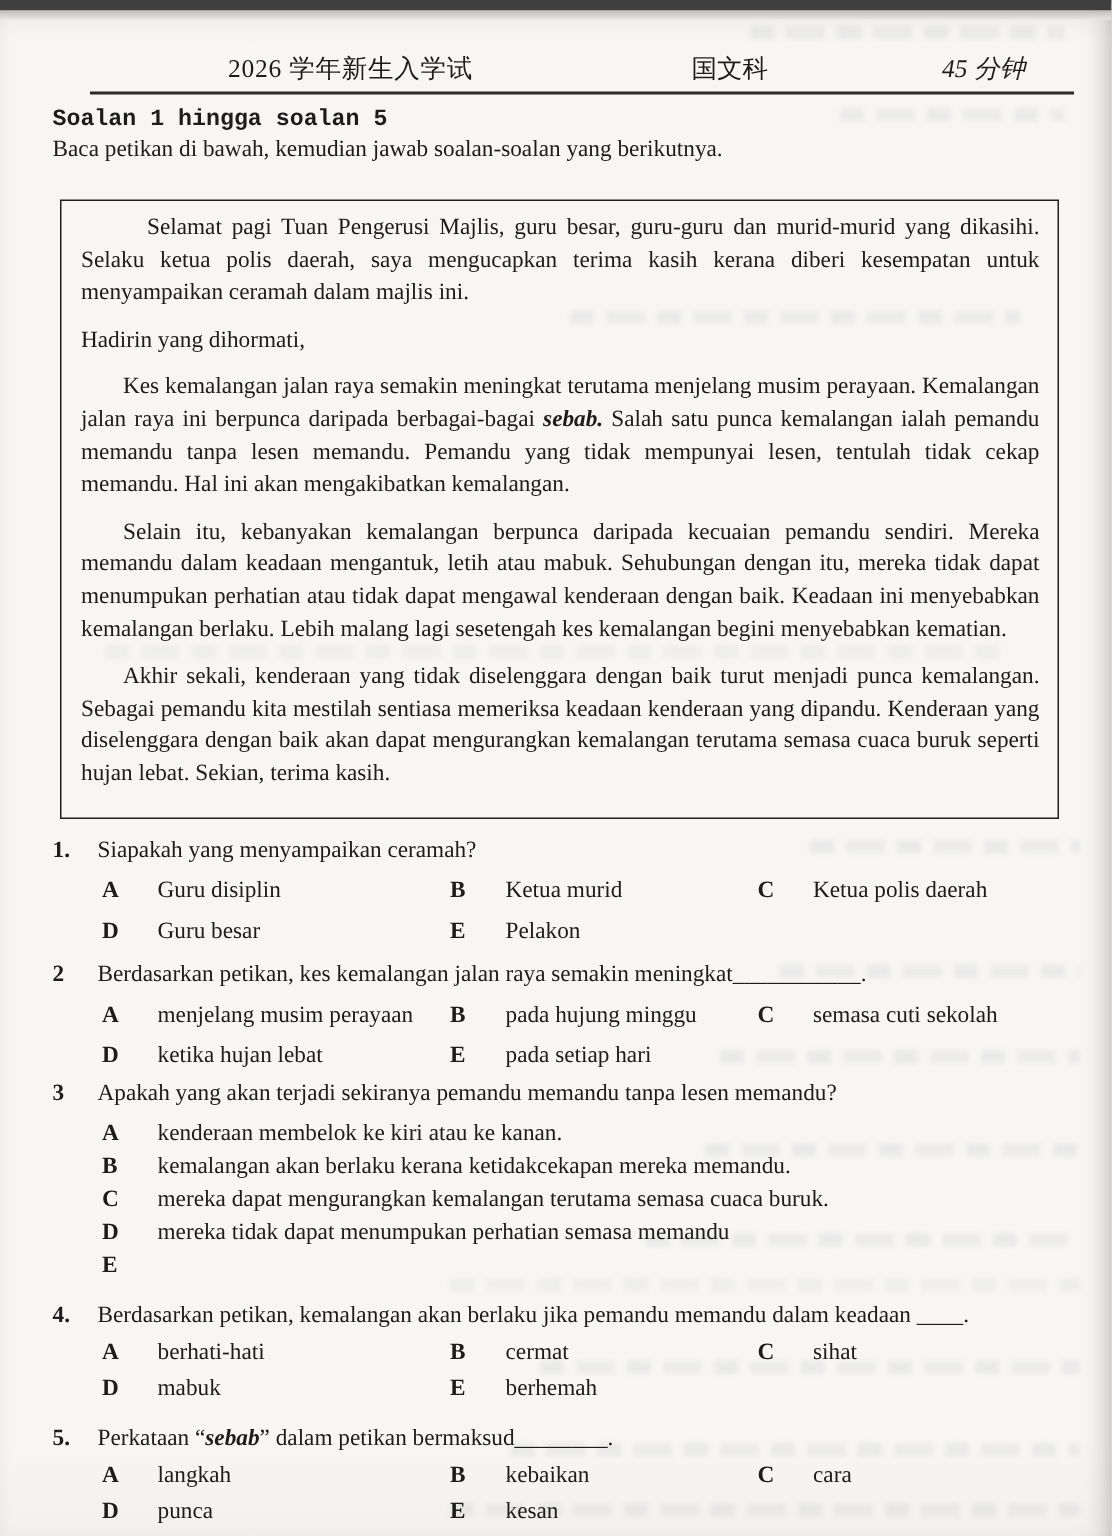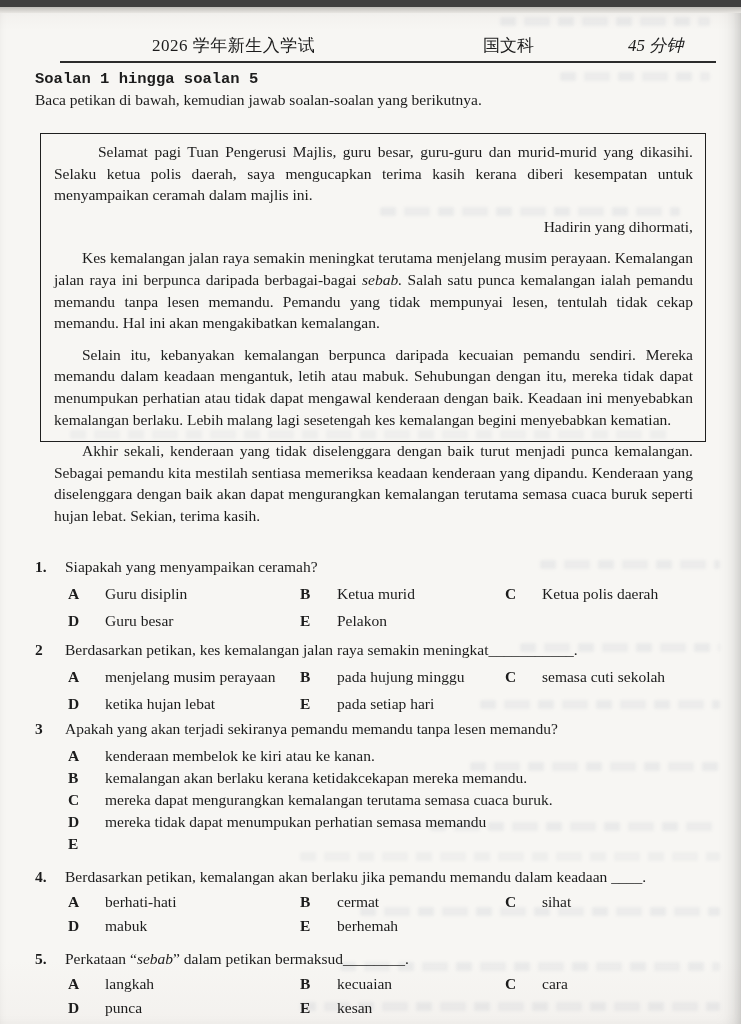--- a/index.html
+++ b/index.html
@@ -14,39 +14,39 @@
     position:absolute;inset:0;
     background:linear-gradient(180deg,#efedea 0px,#f7f6f3 30px,#f7f6f3 960px,#f3f1ee 1024px);
     box-shadow:inset -14px 0 18px -12px rgba(90,90,90,.35), inset 0 10px 14px -10px rgba(60,60,60,.5);
   }
   .scan-band{position:absolute;left:0;top:0;width:741px;height:7px;background:#3f3f3f;}
   .scan-band2{position:absolute;left:0;top:7px;width:741px;height:6px;background:linear-gradient(180deg,#bfbdb9,#e8e6e2);}
 
   
   .hdr{position:absolute;top:34px;left:0;width:741px;height:24px;font-size:17px;}
   .h-title{position:absolute;left:152px;top:0;letter-spacing:.5px;text-align:center;}
-  .h-subject{position:absolute;left:483px;top:0;}
+  .h-subject{position:absolute;left:461px;top:0;}
   .h-duration{position:absolute;left:628px;top:0;font-style:italic;}
   .rule{position:absolute;top:61px;left:60px;width:656px;height:2px;background:#2b2b2b;}
 
   .section-title{position:absolute;top:70px;left:35px;font-size:15.5px;font-weight:700;font-family:Liberation Mono, monospace;}
   .direction{position:absolute;top:91px;left:35px;font-size:15.5px;}
 
   
   .passage-box{
-    position:absolute;top:133px;left:40px;width:666px;height:309px;
+    position:absolute;top:133px;left:40px;width:666px;height:413px;
     border:1.6px solid #1f1f1f;box-sizing:border-box;
     padding:7px 12px 0 13px;
     font-size:15.5px;line-height:21.6px;
   }
   .para{margin:0 0 10px 0;text-align:justify;}
   .indent-lg{text-indent:44px;}
   .indent{text-indent:28px;}
-  .salutation{text-align:right;margin:0 0 10px 0;}
-  .bi{font-weight:400;font-style:italic;}
+  .salutation{text-align:left;margin:0 0 10px 0;}
+  .bi{font-weight:700;font-style:italic;}
 
   
   .question{position:absolute;left:35px;width:690px;font-size:15.5px;}
   .q-line{display:flex;line-height:21px;}
   .q-num{width:30px;font-weight:700;flex:0 0 30px;}
   .q-text{flex:1;}
   .opts{margin-left:33px;}
   .grid3{display:grid;grid-template-columns:232px 205px 1fr;}
   .opt{display:flex;}
   .letter{width:37px;flex:0 0 37px;font-weight:700;}
@@ -224,21 +224,21 @@
       <span class="q-num">5.</span>
       <span class="q-text"><span>Perkataan “</span><span class="bi">sebab</span><span>”  dalam petikan bermaksud________.</span></span>
     </div>
     <div class="opts grid3 lh24">
       <div class="opt">
           <span class="letter">A</span>
           <span>langkah</span>
         </div>
       <div class="opt">
           <span class="letter">B</span>
-          <span>kecuaian</span>
+          <span>kebaikan</span>
         </div>
       <div class="opt">
           <span class="letter">C</span>
           <span>cara</span>
         </div>
       <div class="opt">
           <span class="letter">D</span>
           <span>punca</span>
         </div>
       <div class="opt">

